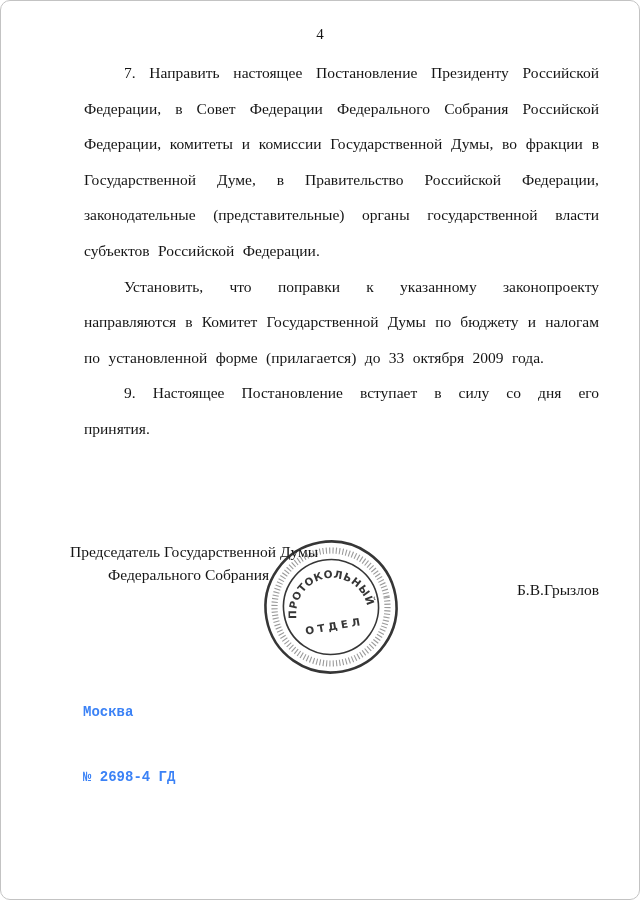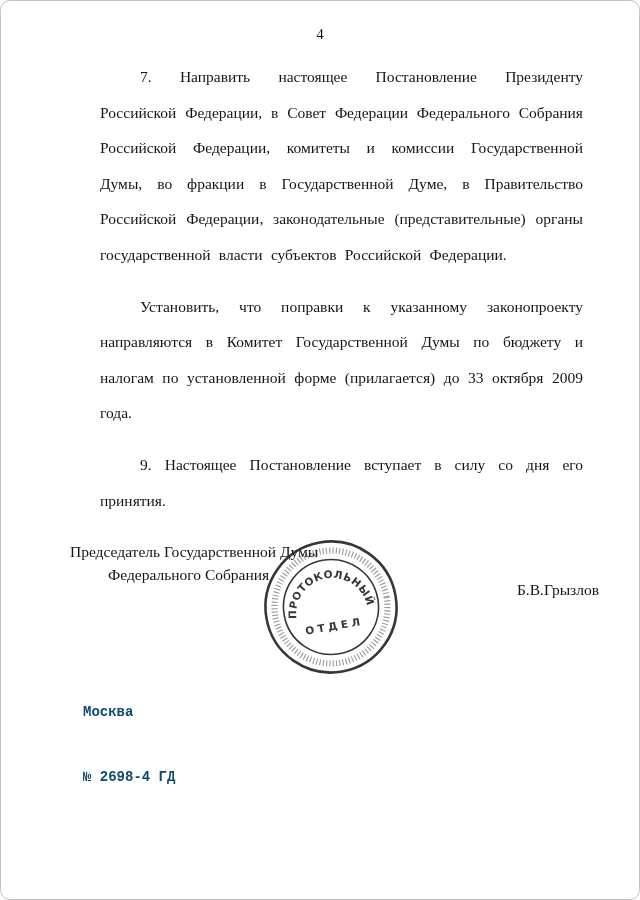--- a/index.html
+++ b/index.html
@@ -24,21 +24,21 @@
     padding-top: 25px;
   }
   .body-text {
     margin: 12px 40px 0 83px;
     font-size: 15.5px;
     line-height: 35.6px;
     text-align: justify;
     word-spacing: 4.5px;
   }
   .body-text p {
-    margin: 16px;
+    margin: 0;
     text-indent: 40px;
   }
   .sig-block {
     position: absolute;
     left: 69px; top: 539px;
     font-size: 15.5px;
     line-height: 23px;
   }
   .sig-indent { padding-left: 38px; }
   .sig-name {
@@ -51,21 +51,21 @@
     left: 255px; top: 531px;
     opacity: 0.92;
   }
   .footer-block {
     position: absolute;
     left: 82px; top: 658px;
     font-family: "Liberation Mono", monospace;
     font-weight: bold;
     font-size: 14px;
     line-height: 21.5px;
-    color: #0c4a6e;
+    color: #3b82f6;
     white-space: pre;
   }
 </style>
 </head>
 <body>
 
 <div class="page">
 
   <div class="page-number">4</div>
 

